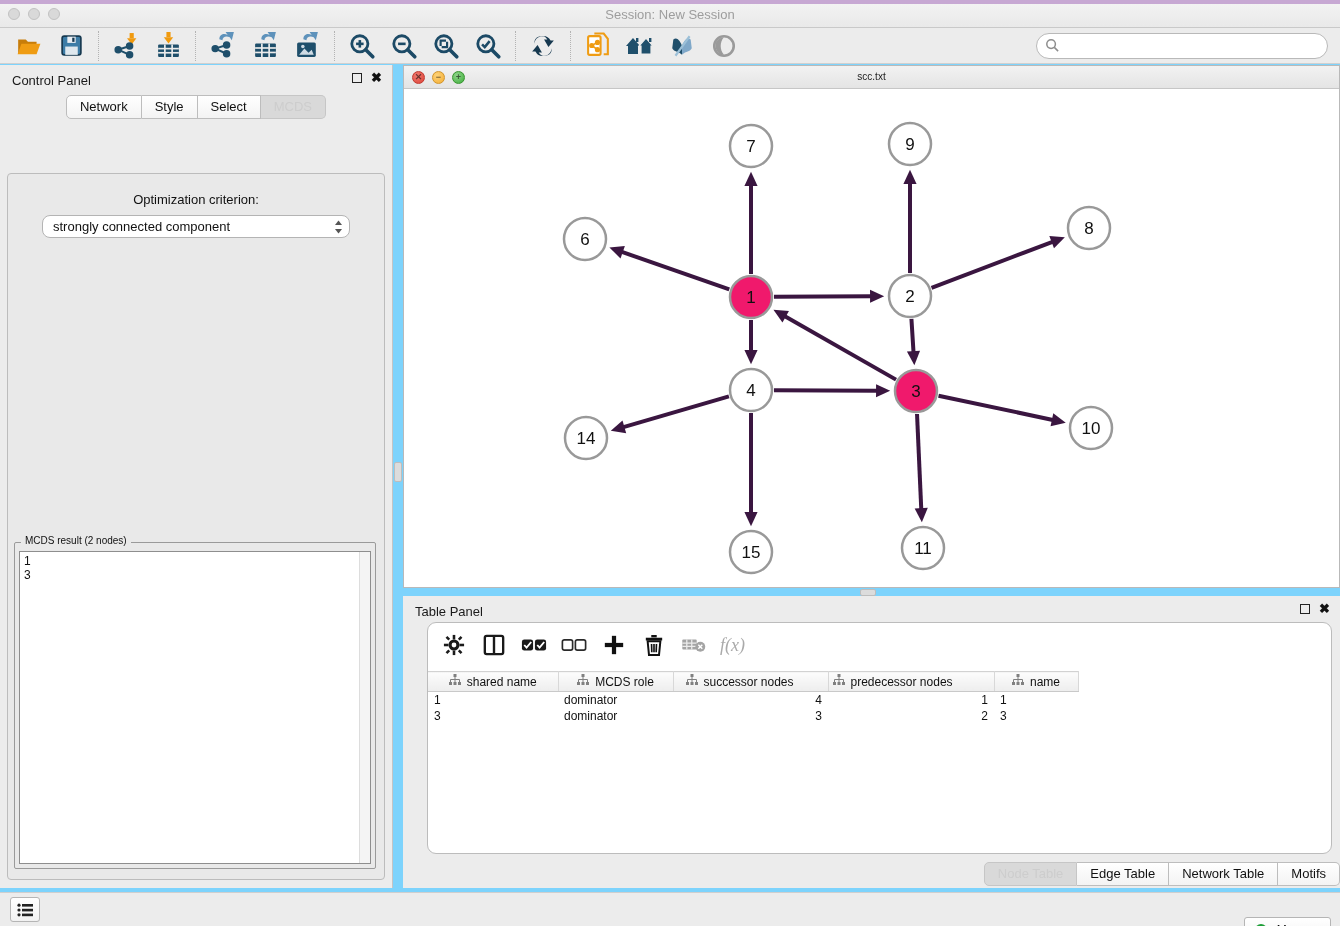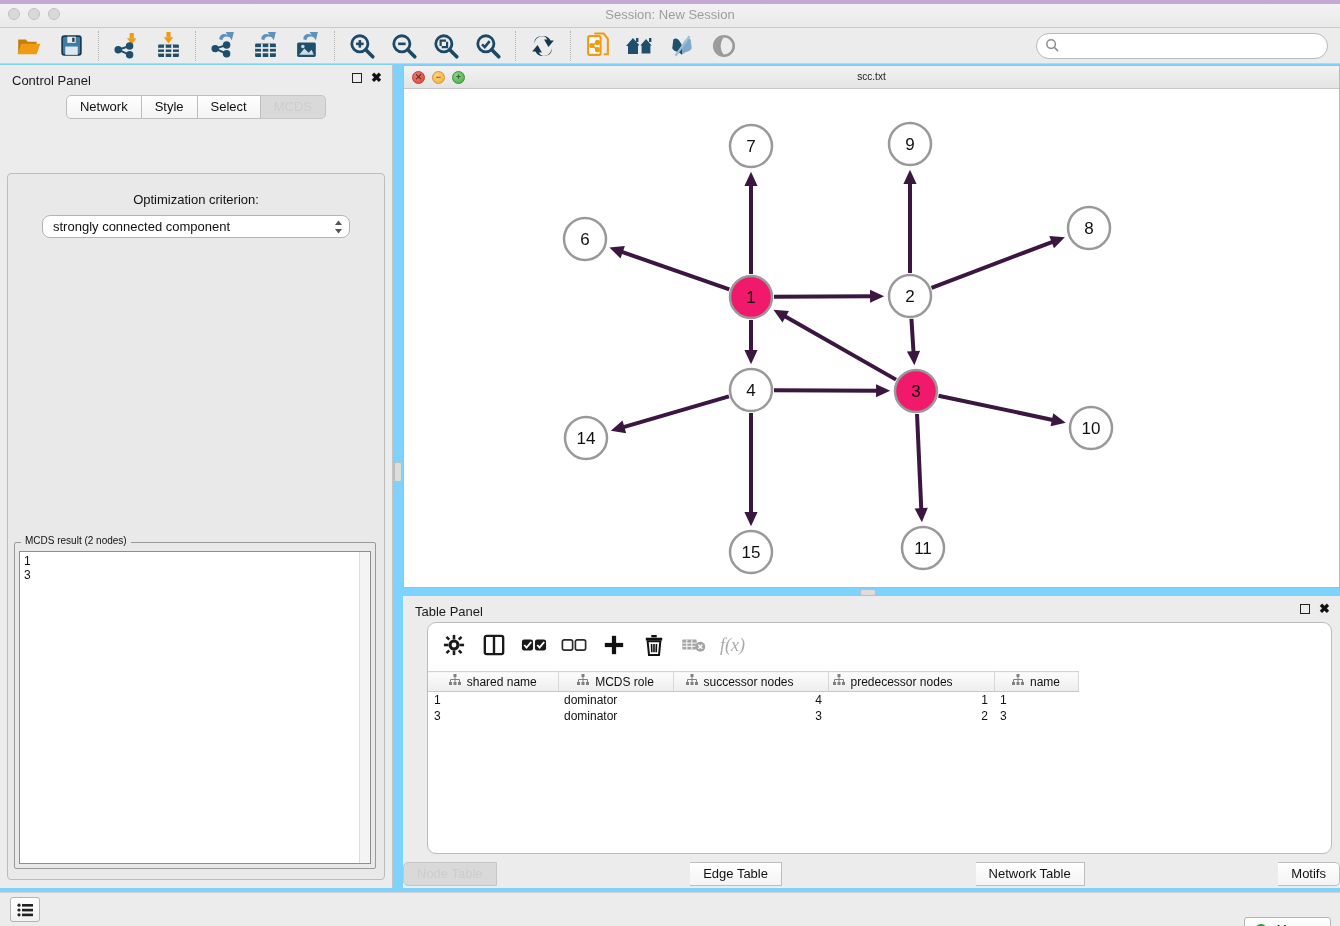--- a/index.html
+++ b/index.html
@@ -82,21 +82,21 @@
   .fx-label { font-family:"Liberation Serif", serif; font-style:italic; font-size:18px; color:#aaa; }
 
   table.data { border-collapse:collapse; table-layout:fixed; font-size:12px; margin-top:4px; }
   table.data th { background:linear-gradient(#fcfcfc,#ededed); border-top:1px solid #d2d2d2; border-bottom:1px solid #c9c9c9;
     border-right:1px solid #d8d8d8; font-weight:normal; font-size:12px; color:#111; height:20px; padding:0 4px; }
   table.data th .th-inner { display:flex; align-items:center; justify-content:center; gap:6px; }
   table.data td { height:16px; padding:0 6px; color:#111; white-space:nowrap; overflow:hidden; }
   table.data td:nth-child(3), table.data td:nth-child(4) { text-align:right; }
   table.data th:nth-child(3) .th-inner, table.data th:nth-child(4) .th-inner { justify-content:flex-start; }
 
-  .tp-tabs { position:absolute; left:0; width:100%; top:266px; display:flex; justify-content:space-between; }
+  .tp-tabs { position:absolute; left:0; width:100%; top:266px; display:flex; justify-content:flex-end; }
 
   
   .statusbar { position:absolute; left:0; top:892px; width:1340px; height:34px; background:#ececec; border-top:1px solid #cfcfcf; }
   .sb-left { position:absolute; left:10px; top:4px; width:30px; height:25px; background:linear-gradient(#fff,#f1f1f1);
     border:1px solid #b5b5b5; border-radius:3px; display:flex; align-items:center; justify-content:center; }
   .sb-mem { position:absolute; right:9px; top:4px; height:25px; padding:0 10px; background:linear-gradient(#fff,#f1f1f1);
     border:1px solid #b5b5b5; border-radius:3px; display:flex; align-items:center; gap:10px; font-size:12px; color:#111;margin-top:20px; }
   .mem-dot { width:12px; height:12px; border-radius:50%; background:#1d9e37; }
 </style>
 </head>

